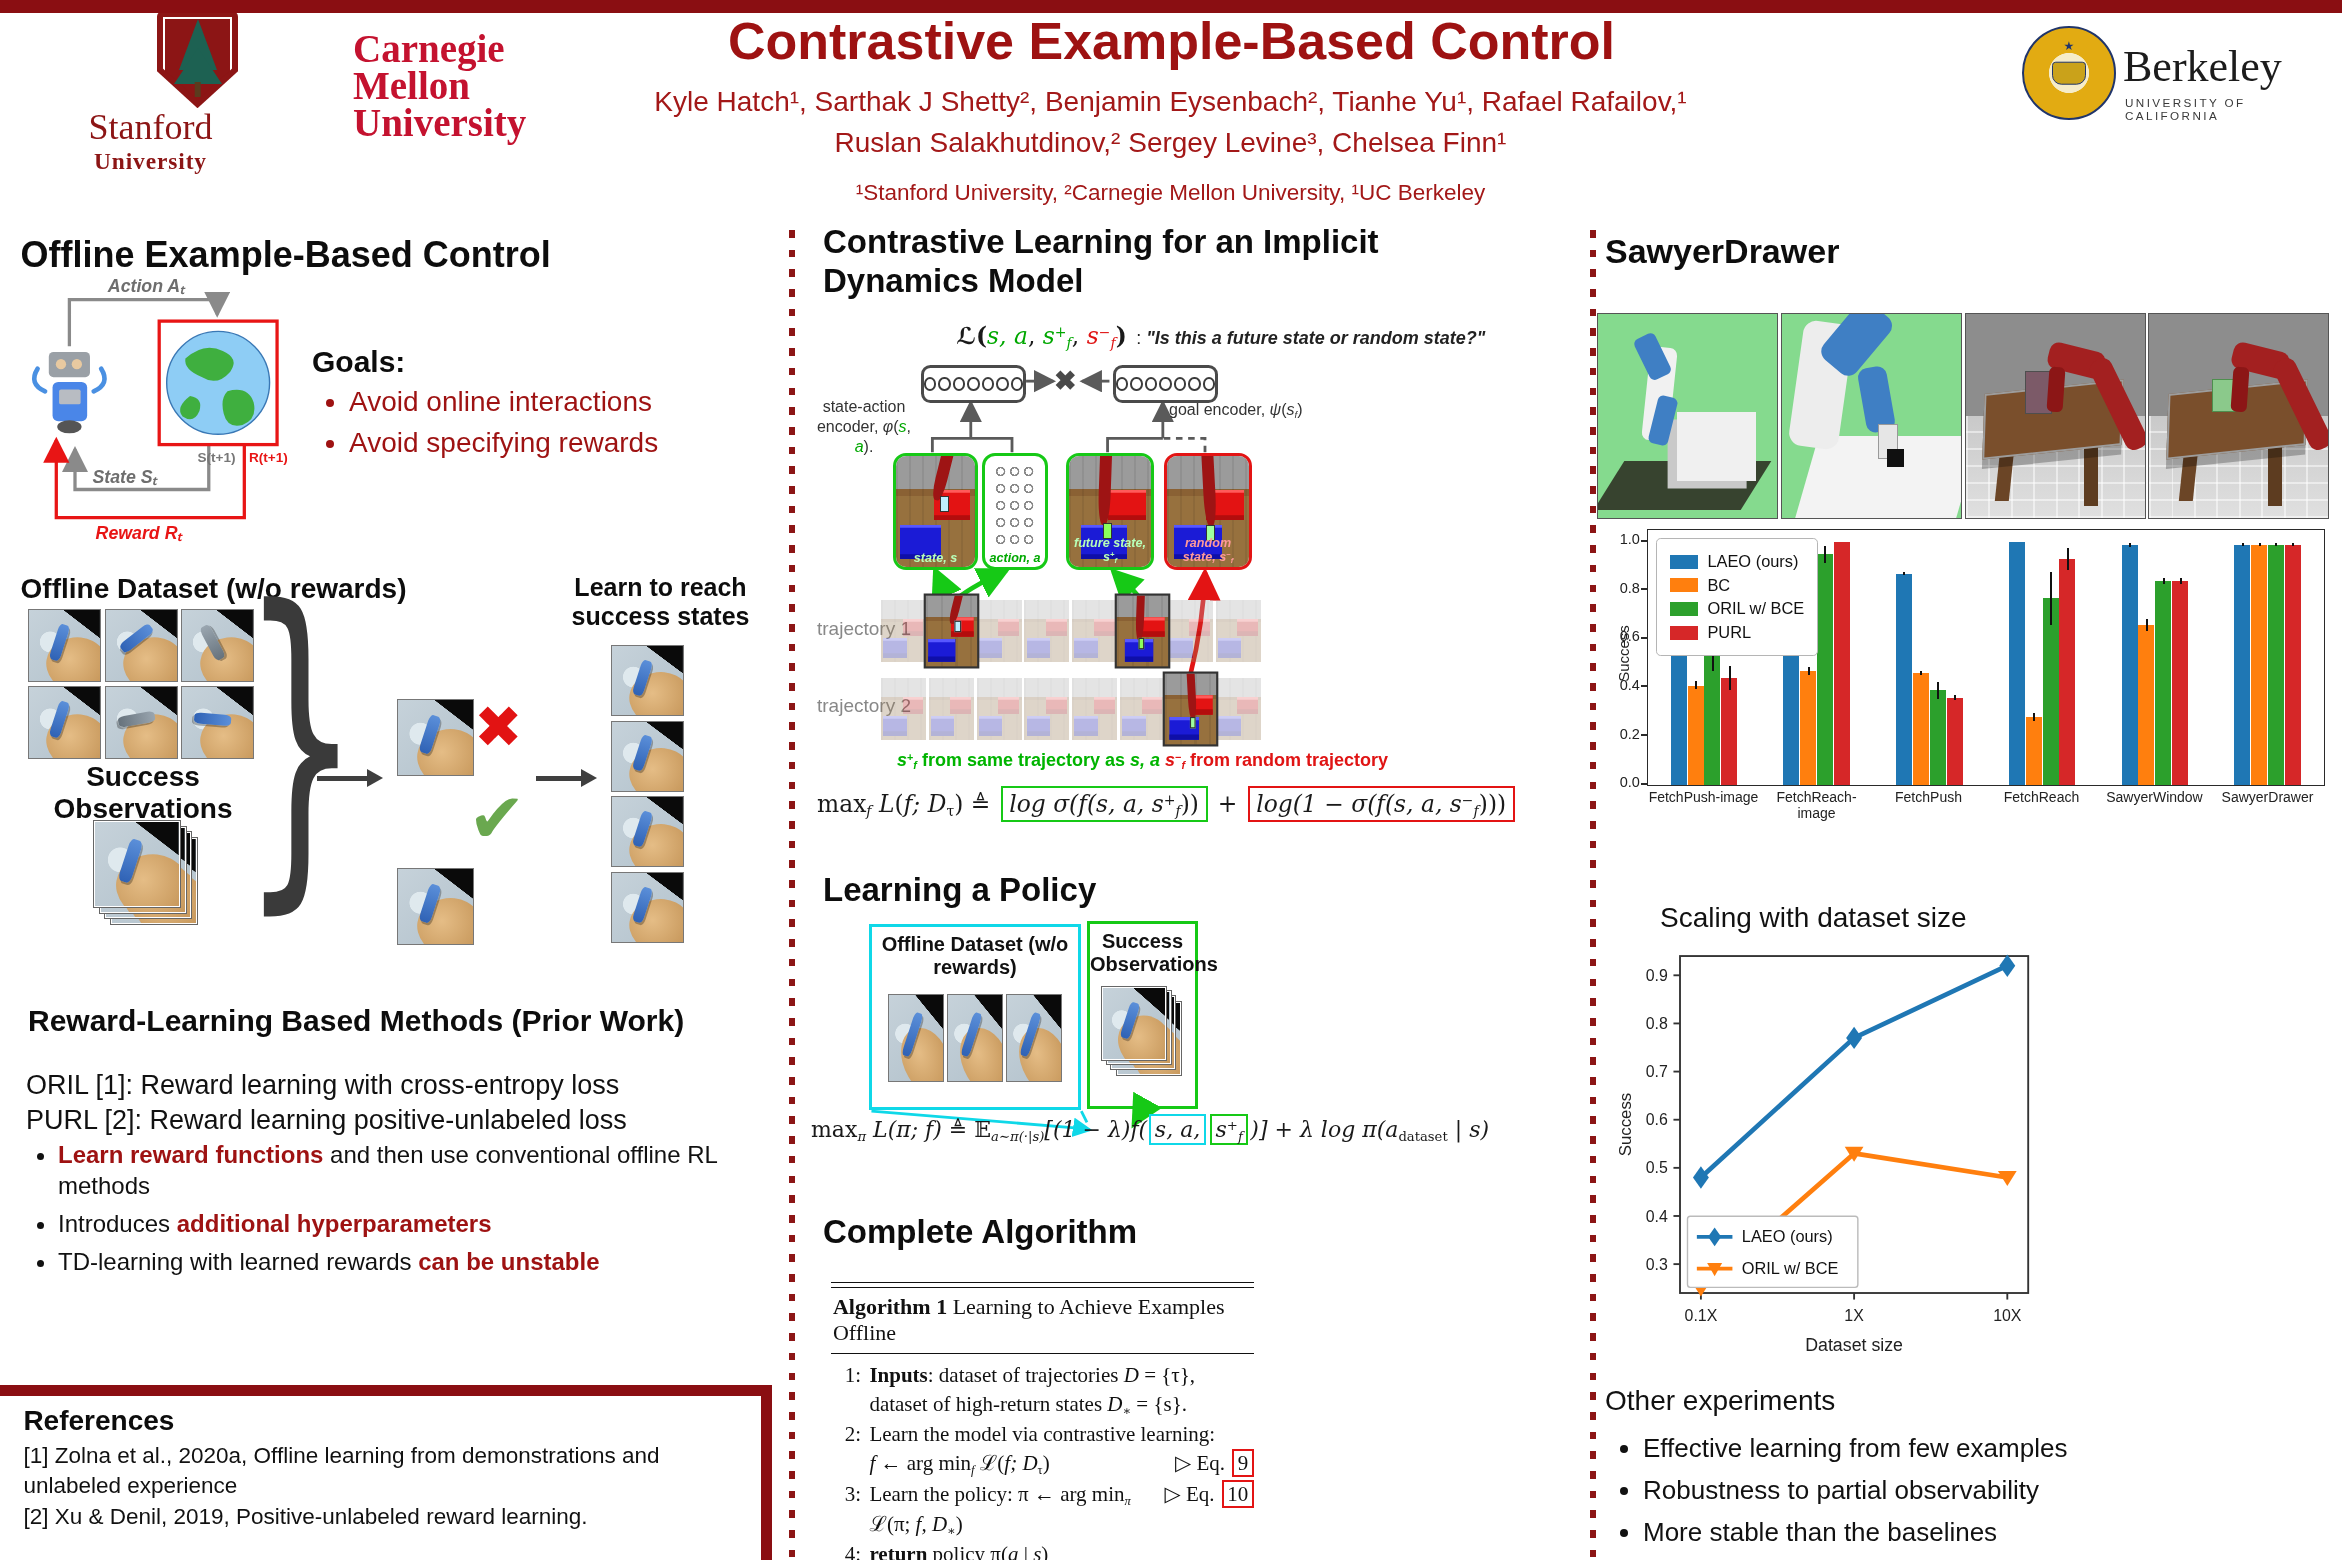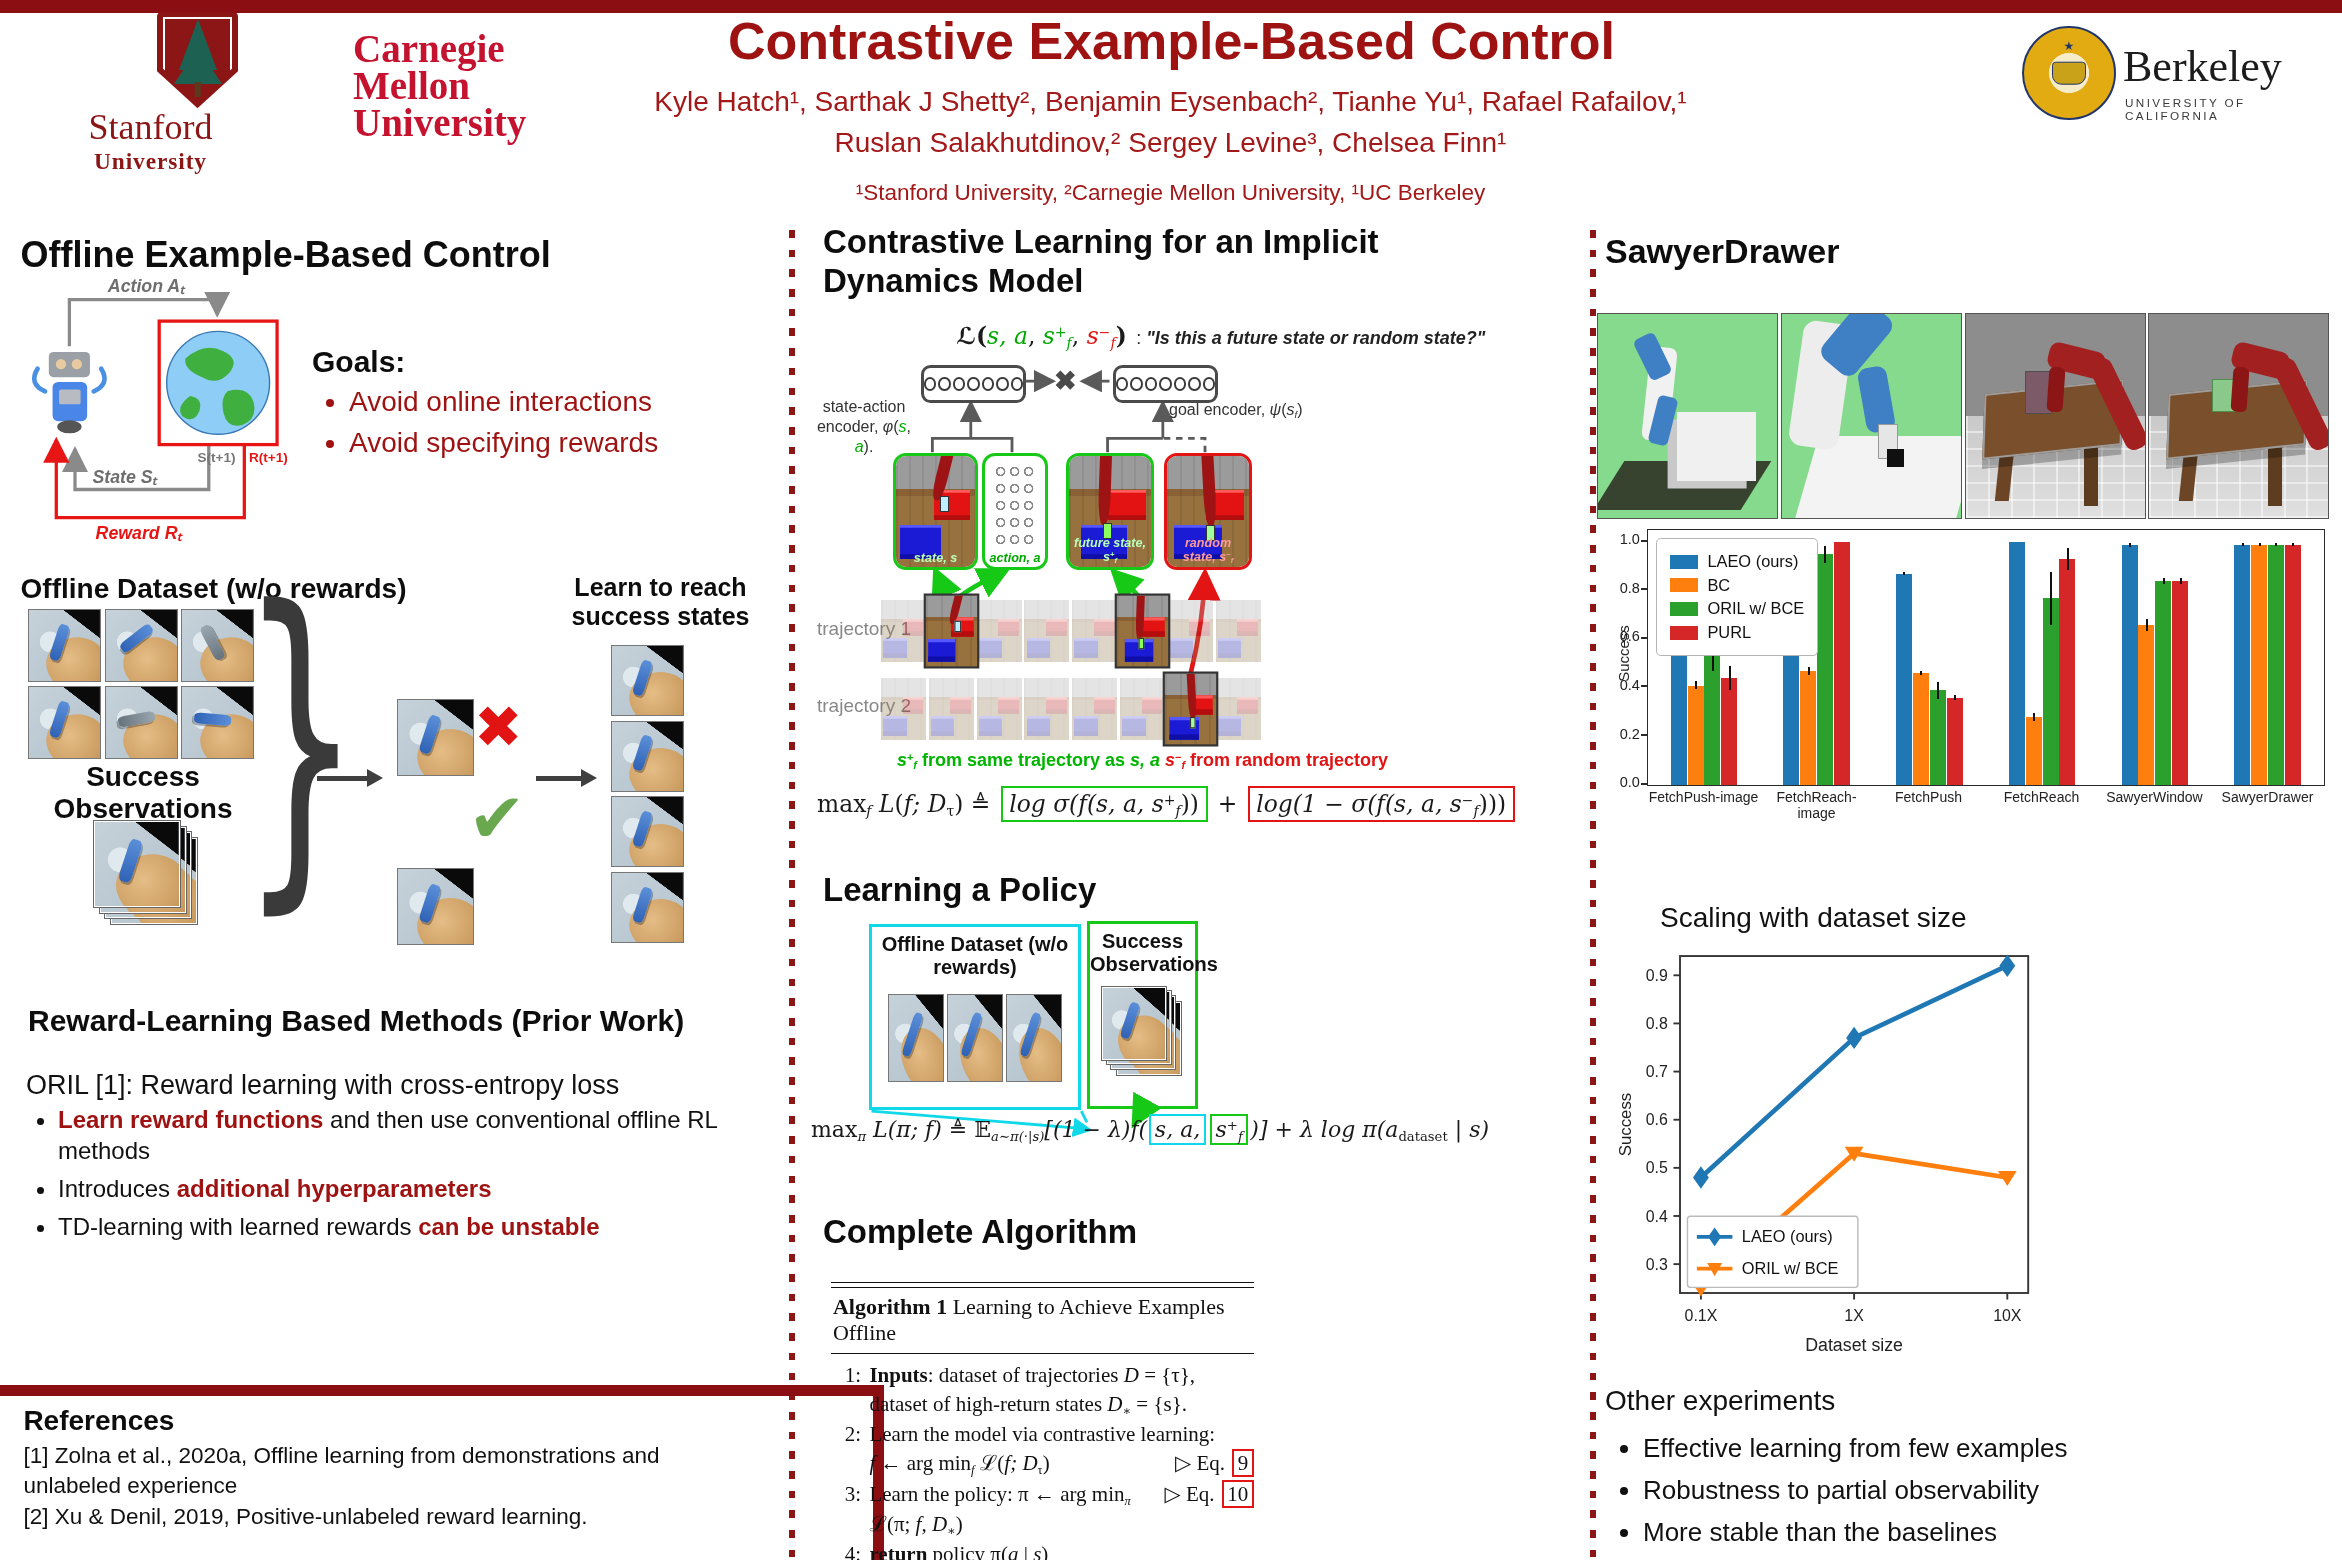--- a/index.html
+++ b/index.html
@@ -333,28 +333,29 @@
       </div>
     <div class="hand" style="width:71px;height:69px">
         <i class="hblob"></i>
         <i class="hpen"></i>
       </div>
   </div>
 
   <div class="abs h1" style="left:28px;top:1004px;width:675px;font-size:30px">Reward-Learning Based Methods (Prior Work)</div>
   <div class="abs" style="left:26px;top:1068px;width:750px;font-size:27px;line-height:1.3">
     <div>ORIL [1]: Reward learning with cross-entropy loss</div>
+    <div>PURL [2]: Reward learning positive-unlabeled loss</div>
     <ul id="prior-list" style="margin-top:1.9px">
       <li><span class="redbd">Learn reward functions</span><span> and then use conventional offline RL methods</span></li>
       <li><span>Introduces </span><span class="redbd">additional hyperparameters</span></li>
       <li><span>TD-learning with learned rewards </span><span class="redbd">can be unstable</span></li>
     </ul>
   </div>
 
-  <div class="abs" style="left:0;top:1385px;width:884px;height:176px;border-top:11.2px solid #8a0e12;border-right:11.2px solid #8a0e12;padding:9.4px 0 0 23.4px;box-sizing:border-box">
+  <div class="abs" style="left:0;top:1385px;width:772px;height:176px;border-top:11.2px solid #8a0e12;border-right:11.2px solid #8a0e12;padding:9.4px 0 0 23.4px;box-sizing:border-box">
     <div class="h1" style="font-size:28px">References</div>
     <div style="font-size:22.5px;line-height:1.35;width:684px;margin-top:3.7px">[1] Zolna et al., 2020a, Offline learning from demonstrations and unlabeled experience</div>
     <div style="font-size:22.5px;line-height:1.35;width:684px">[2] Xu &amp; Denil, 2019, Positive-unlabeled reward learning.</div>
   </div>
 
   <div class="abs h1" style="left:823px;top:223px;width:740px;font-size:33px;line-height:1.18;white-space:pre-line">Contrastive Learning for an Implicit
 Dynamics Model</div>
 
   <svg class="abs" style="left:804px;top:309px" width="787" height="534" viewBox="0 0 840 570">
     <defs>

